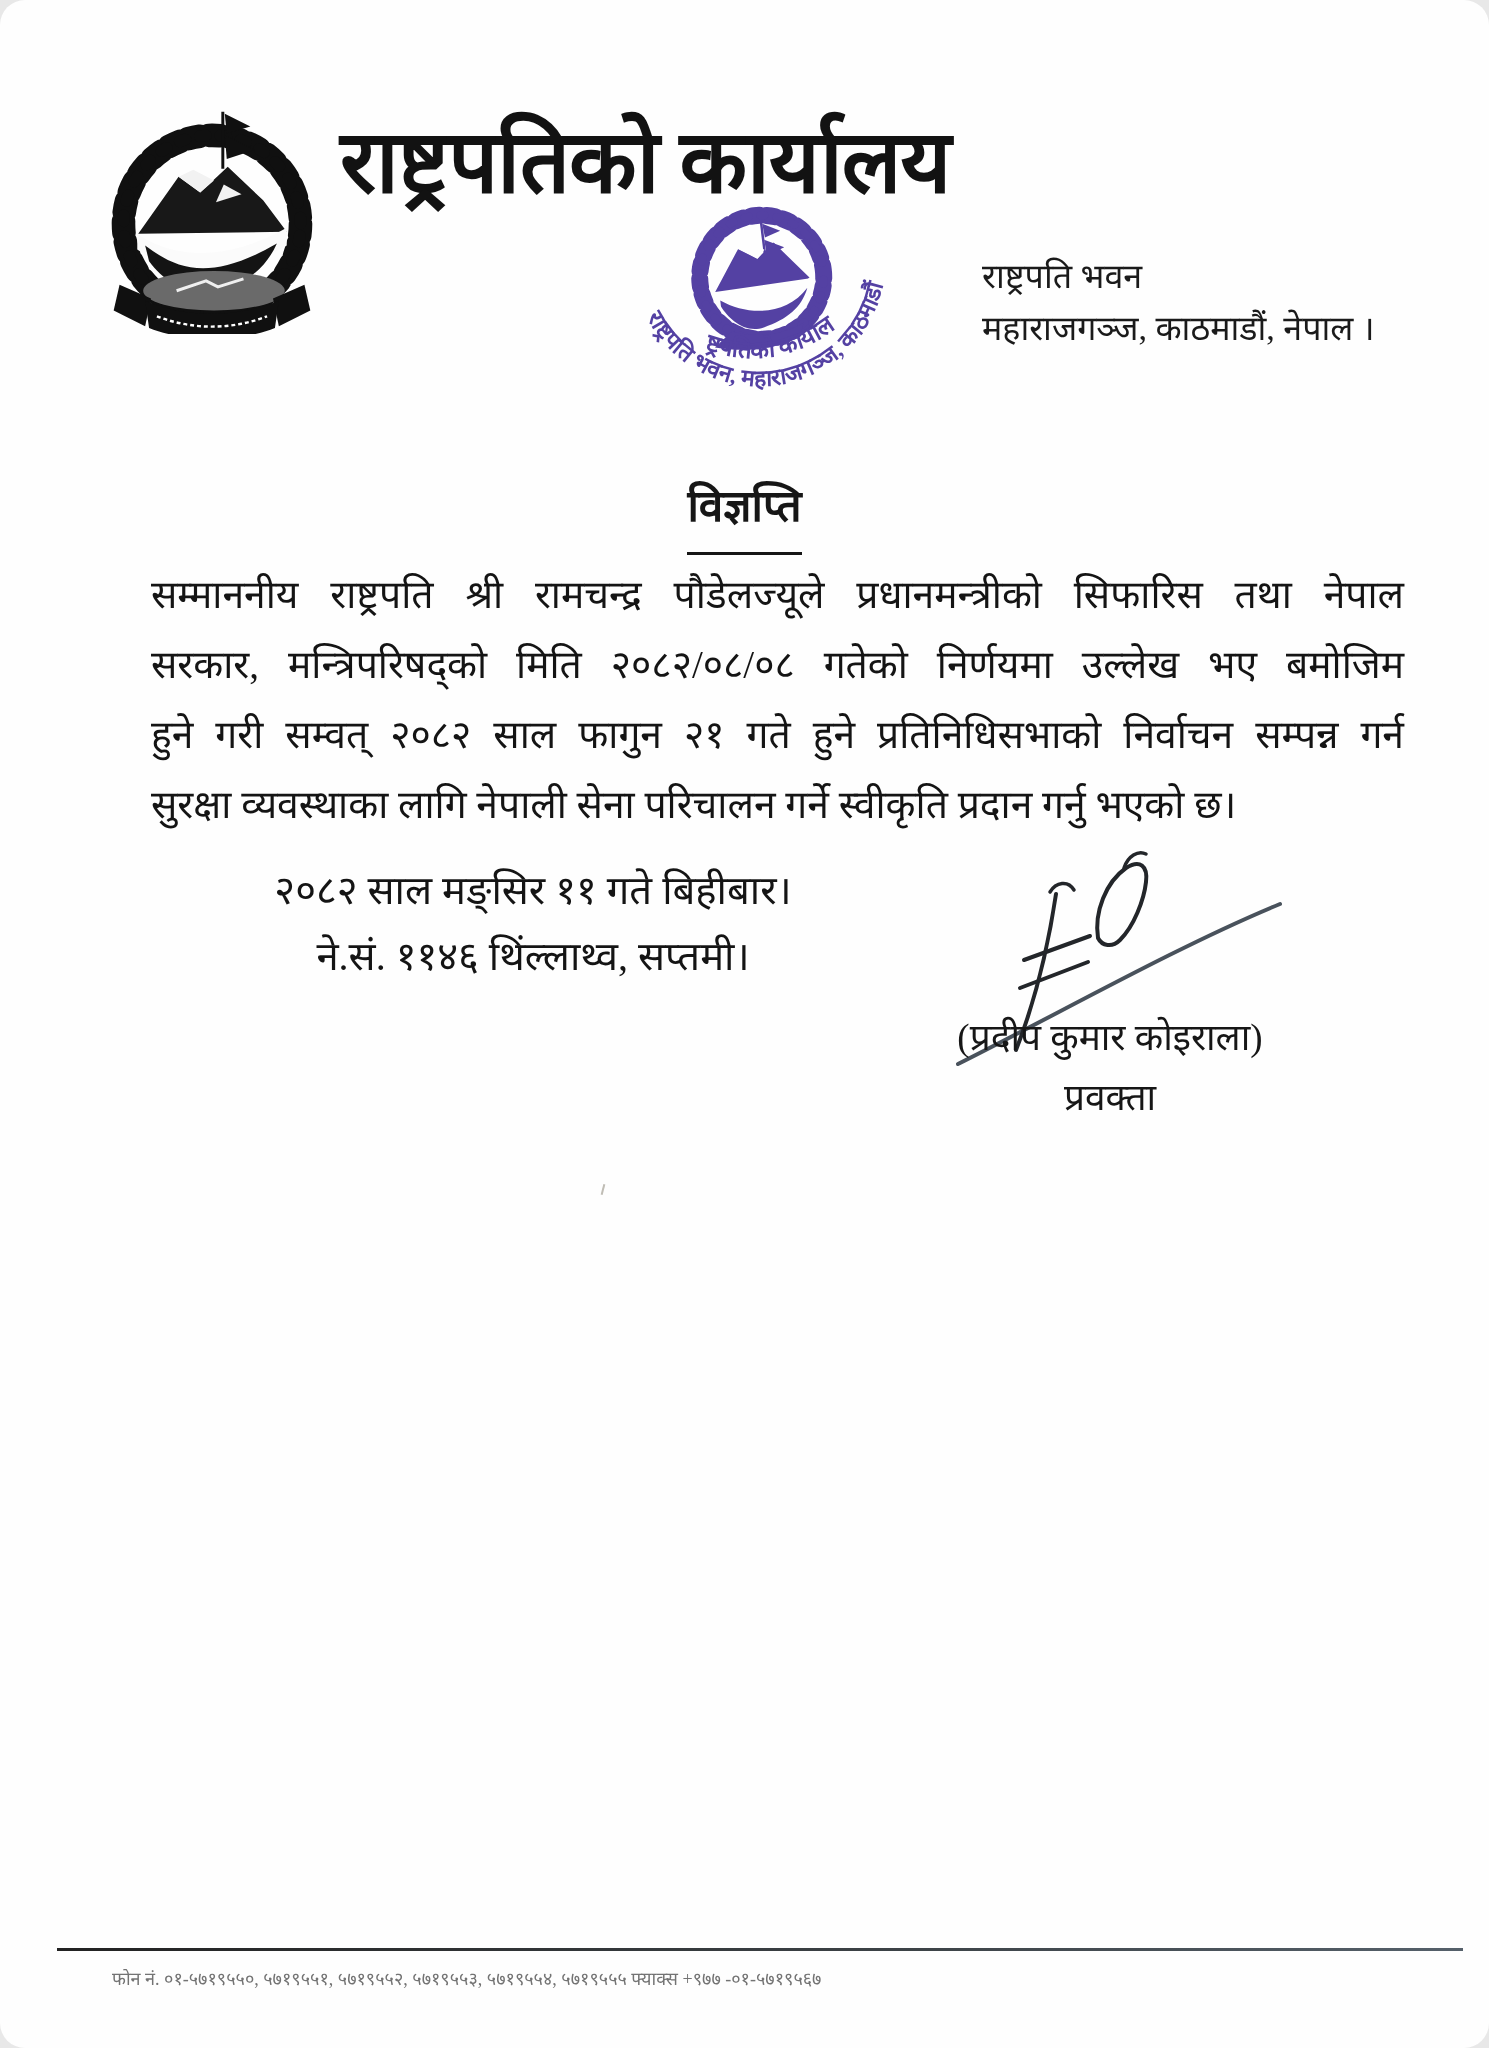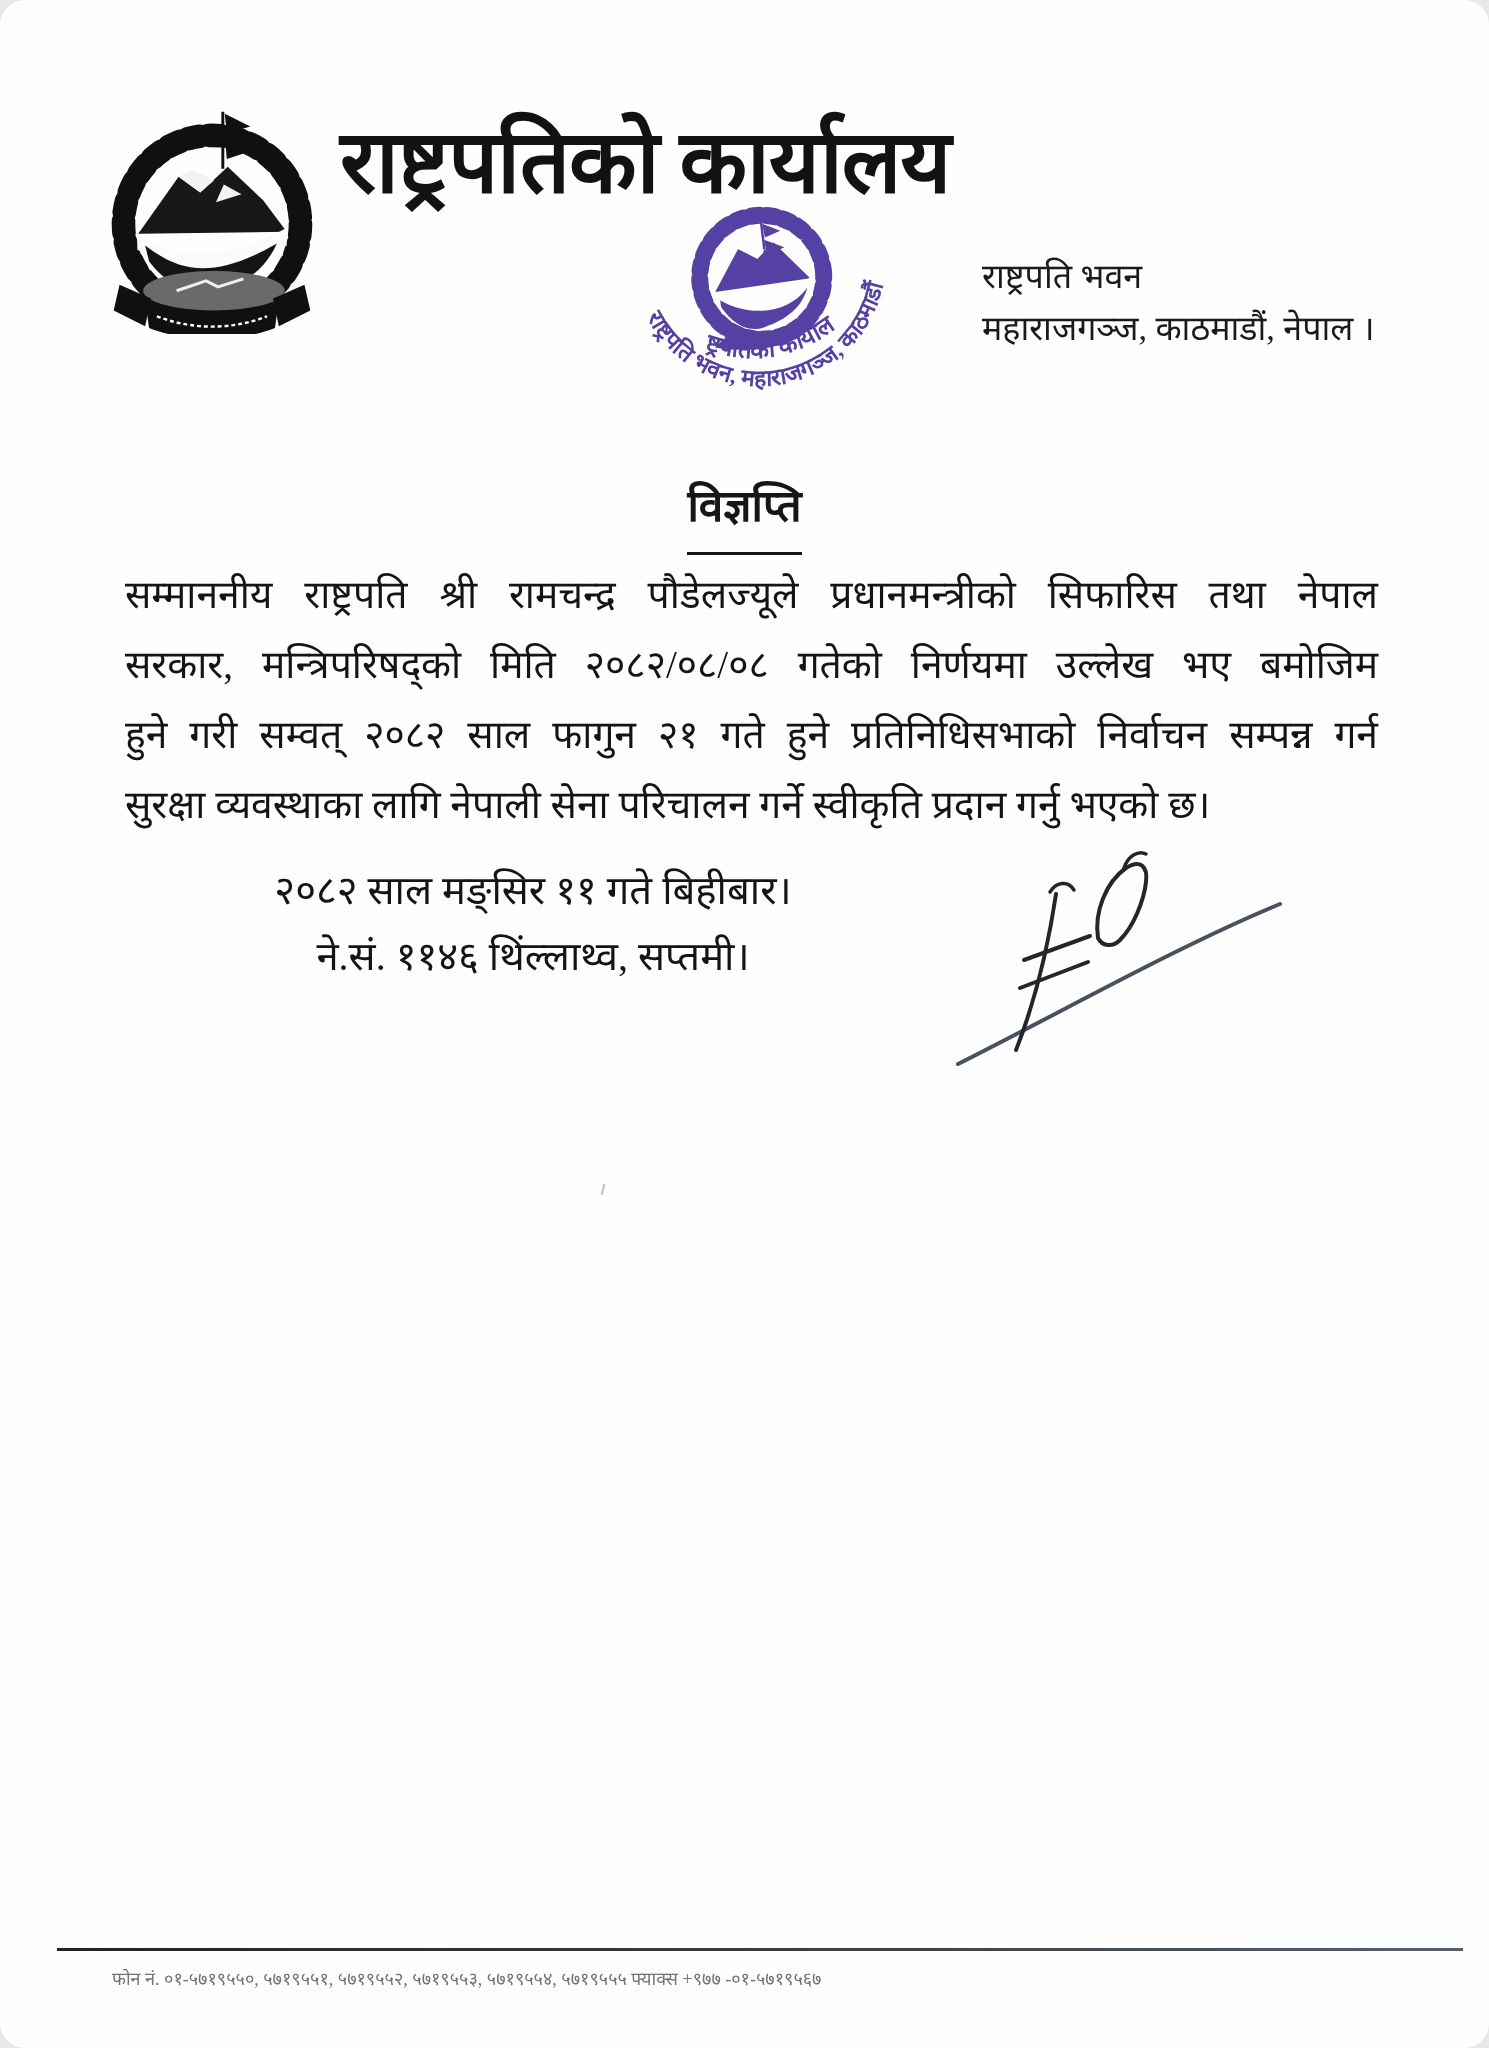--- a/index.html
+++ b/index.html
@@ -27,21 +27,21 @@
     font-size:34px;line-height:1.1;color:#1a1a1a;white-space:nowrap;
   }
   .addr1{top:258px;}
   .addr2{top:310px;}
   
   .heading-wrap{position:absolute;left:0;top:474px;width:1489px;text-align:center;}
   .heading{
     font-size:44px;font-weight:bold;color:#161616;
     border-bottom:3px solid #161616;padding-bottom:18px;display:inline-block;
   }
-  .body-block{position:absolute;left:125px;top:560px;width:1253px;}
+  .body-block{position:absolute;left:151px;top:560px;width:1253px;}
   .body-line{
     font-size:39px;line-height:70px;color:#141414;
     text-align:justify;text-align-last:justify;
   }
   .body-line:last-child{text-align-last:left;}
   .date-block{position:absolute;left:133px;top:858px;width:800px;text-align:center;}
   .date-line{font-size:40px;line-height:66px;color:#141414;white-space:nowrap;}
   
   .signature{position:absolute;left:928px;top:842px;width:380px;height:240px;}
   .signatory{position:absolute;left:940px;top:1008px;width:340px;text-align:center;}
@@ -127,19 +127,23 @@
   <svg class="signature" viewBox="0 0 380 240">
     <path d="M 30 222 C 130 172 250 104 352 62" stroke="#49525c" stroke-width="4" fill="none" stroke-linecap="round"></path>
     <path d="M 128 52 C 122 92 110 152 88 208" stroke="#23262a" stroke-width="4" fill="none" stroke-linecap="round"></path>
     <path d="M 96 118 L 162 94" stroke="#23262a" stroke-width="4" fill="none" stroke-linecap="round"></path>
     <path d="M 92 146 L 160 120" stroke="#23262a" stroke-width="4" fill="none" stroke-linecap="round"></path>
     <path d="M 122 50 C 128 40 140 38 146 48" stroke="#23262a" stroke-width="3.5" fill="none" stroke-linecap="round"></path>
     <path d="M 170 96 C 166 70 178 40 198 26 C 212 17 220 24 218 40 C 216 58 206 84 192 98 C 184 106 174 104 170 96 Z" stroke="#23262a" stroke-width="4" fill="none" stroke-linecap="round"></path>
     <path d="M 196 26 C 200 14 210 8 218 12" stroke="#23262a" stroke-width="3.5" fill="none" stroke-linecap="round"></path>
   </svg>
 
+  <div class="signatory">
+    <div class="name">(प्रदीप कुमार कोइराला)</div>
+    <div class="role">प्रवक्ता</div>
+  </div>
 
   <div class="artifact"></div>
 
   <div class="footer-rule"></div>
   <div class="footer-text">फोन नं. ०१-५७१९५५०, ५७१९५५१, ५७१९५५२, ५७१९५५३, ५७१९५५४, ५७१९५५५ फ्याक्स +९७७ -०१-५७१९५६७</div>
 
 </div>
 
 </body></html>

